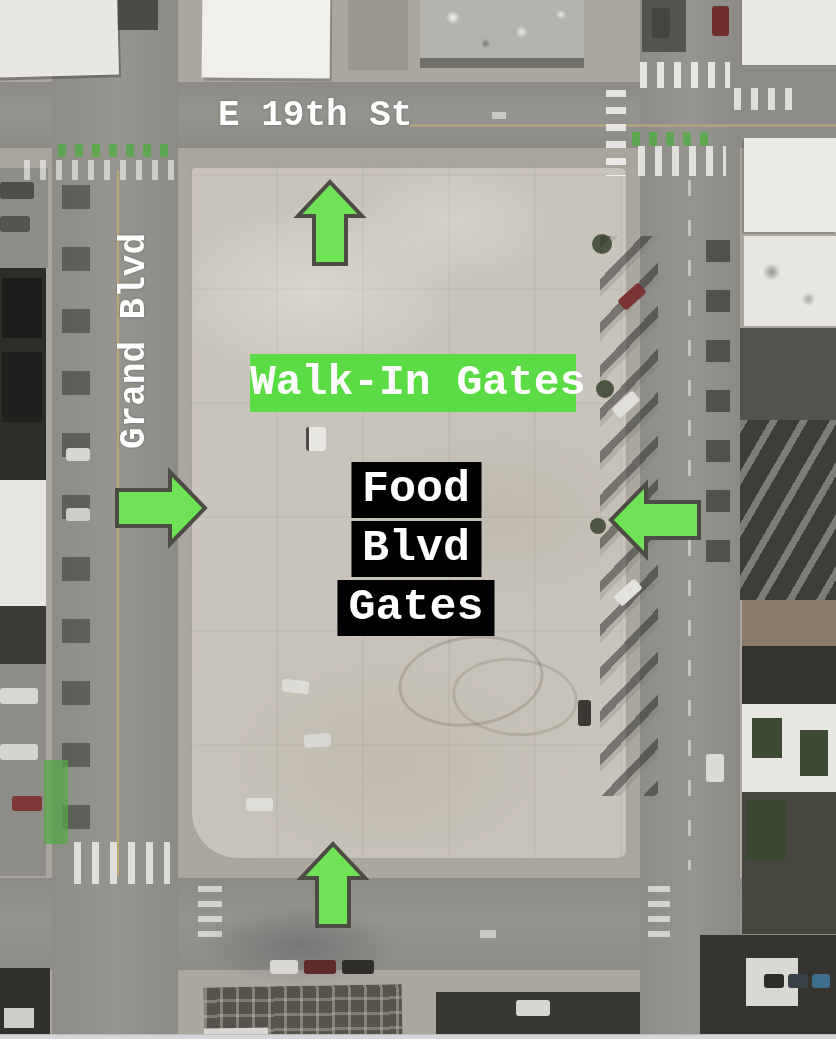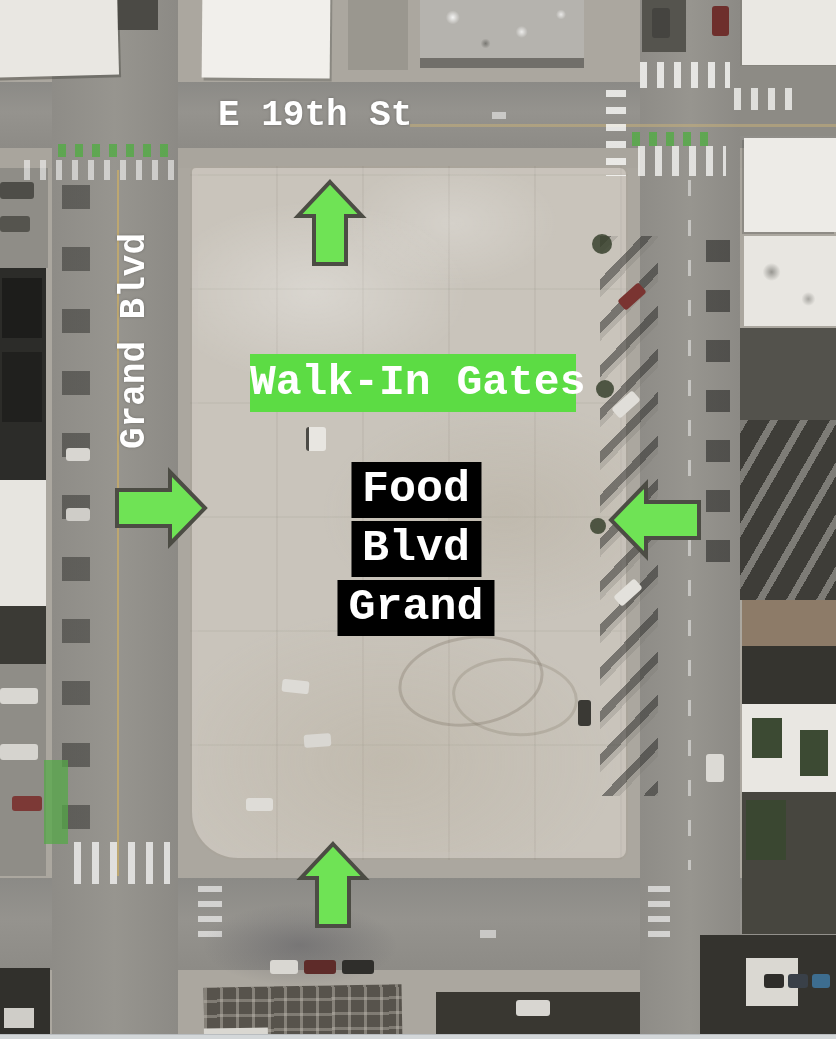--- a/index.html
+++ b/index.html
@@ -155,21 +155,21 @@
 
   <div class="street-label" style="left:218px;top:95px;">E 19th St</div>
 
   <div class="street-label" style="left:134px;top:341px;transform:translate(-50%,-50%) rotate(-90deg);">Grand Blvd</div>
 
   <div class="gates-label">Walk-In Gates</div>
 
   <div class="plaza-stack">
     <div class="plaza-line">Food</div>
     <div class="plaza-line">Blvd</div>
-    <div class="plaza-line">Grand</div>
+    <div class="plaza-line">Gates</div>
   </div>
 
   <svg class="arrow" style="left:295px;top:179px;" width="70" height="88" viewBox="0 0 70 88">
     <polygon points="35,3 67,37 51,37 51,85 19,85 19,37 3,37" fill="var(--arrow-green,#6FE355)" stroke="var(--arrow-outline,#4C4C44)" stroke-width="4"></polygon>
   </svg>
   <svg class="arrow" style="left:114px;top:468px;" width="94" height="80" viewBox="0 0 94 80">
     <polygon points="3,22 56,22 56,4 91,40 56,76 56,58 3,58" fill="var(--arrow-green,#6FE355)" stroke="var(--arrow-outline,#4C4C44)" stroke-width="4"></polygon>
   </svg>
   <svg class="arrow" style="left:608px;top:480px;" width="94" height="80" viewBox="0 0 94 80">
     <polygon points="91,22 38,22 38,4 3,40 38,76 38,58 91,58" fill="var(--arrow-green,#6FE355)" stroke="var(--arrow-outline,#4C4C44)" stroke-width="4"></polygon>

